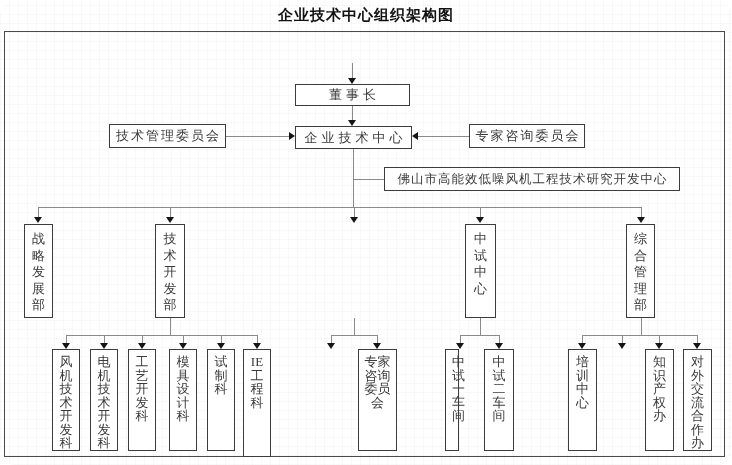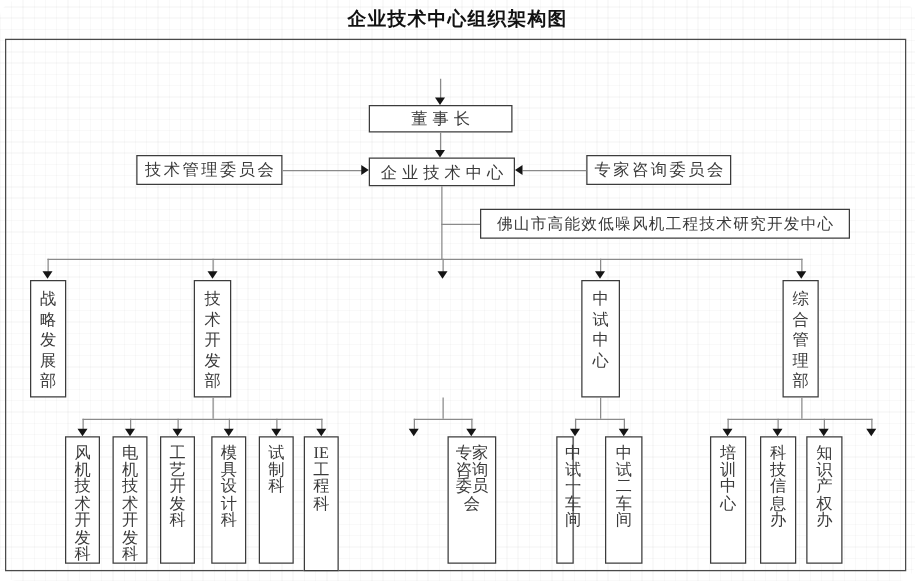--- a/index.html
+++ b/index.html
@@ -135,16 +135,16 @@
   <div class="box vbox" style="left:128px;top:349px;width:28px;height:102px">工艺开发科</div>
   <div class="box vbox" style="left:207px;top:349px;width:28px;height:102px">试制科</div>
   <div class="box vbox" style="left:243px;top:349px;width:28px;height:108px">IE工程科</div>
 
   <div class="box vbox wide" style="left:358px;top:349px;width:39px;height:102px">专家咨询委员会</div>
 
   <div class="box vbox" style="left:445px;top:349px;width:14px;height:102px">中试一车间</div>
   <div class="box vbox" style="left:568px;top:349px;width:29px;height:102px">培训中心</div>
 
   <div class="box vbox" style="left:484px;top:349px;width:30px;height:102px">中试二车间</div>
-  <div class="box vbox" style="left:608px;top:349px;width:29px;height:102px">科技信息办</div>
   <div class="box vbox" style="left:645px;top:349px;width:29px;height:102px">知识产权办</div>
+  <div class="box vbox" style="left:683px;top:349px;width:29px;height:102px">对外交流合作办</div>
 
 </div>
 
 </body></html>

